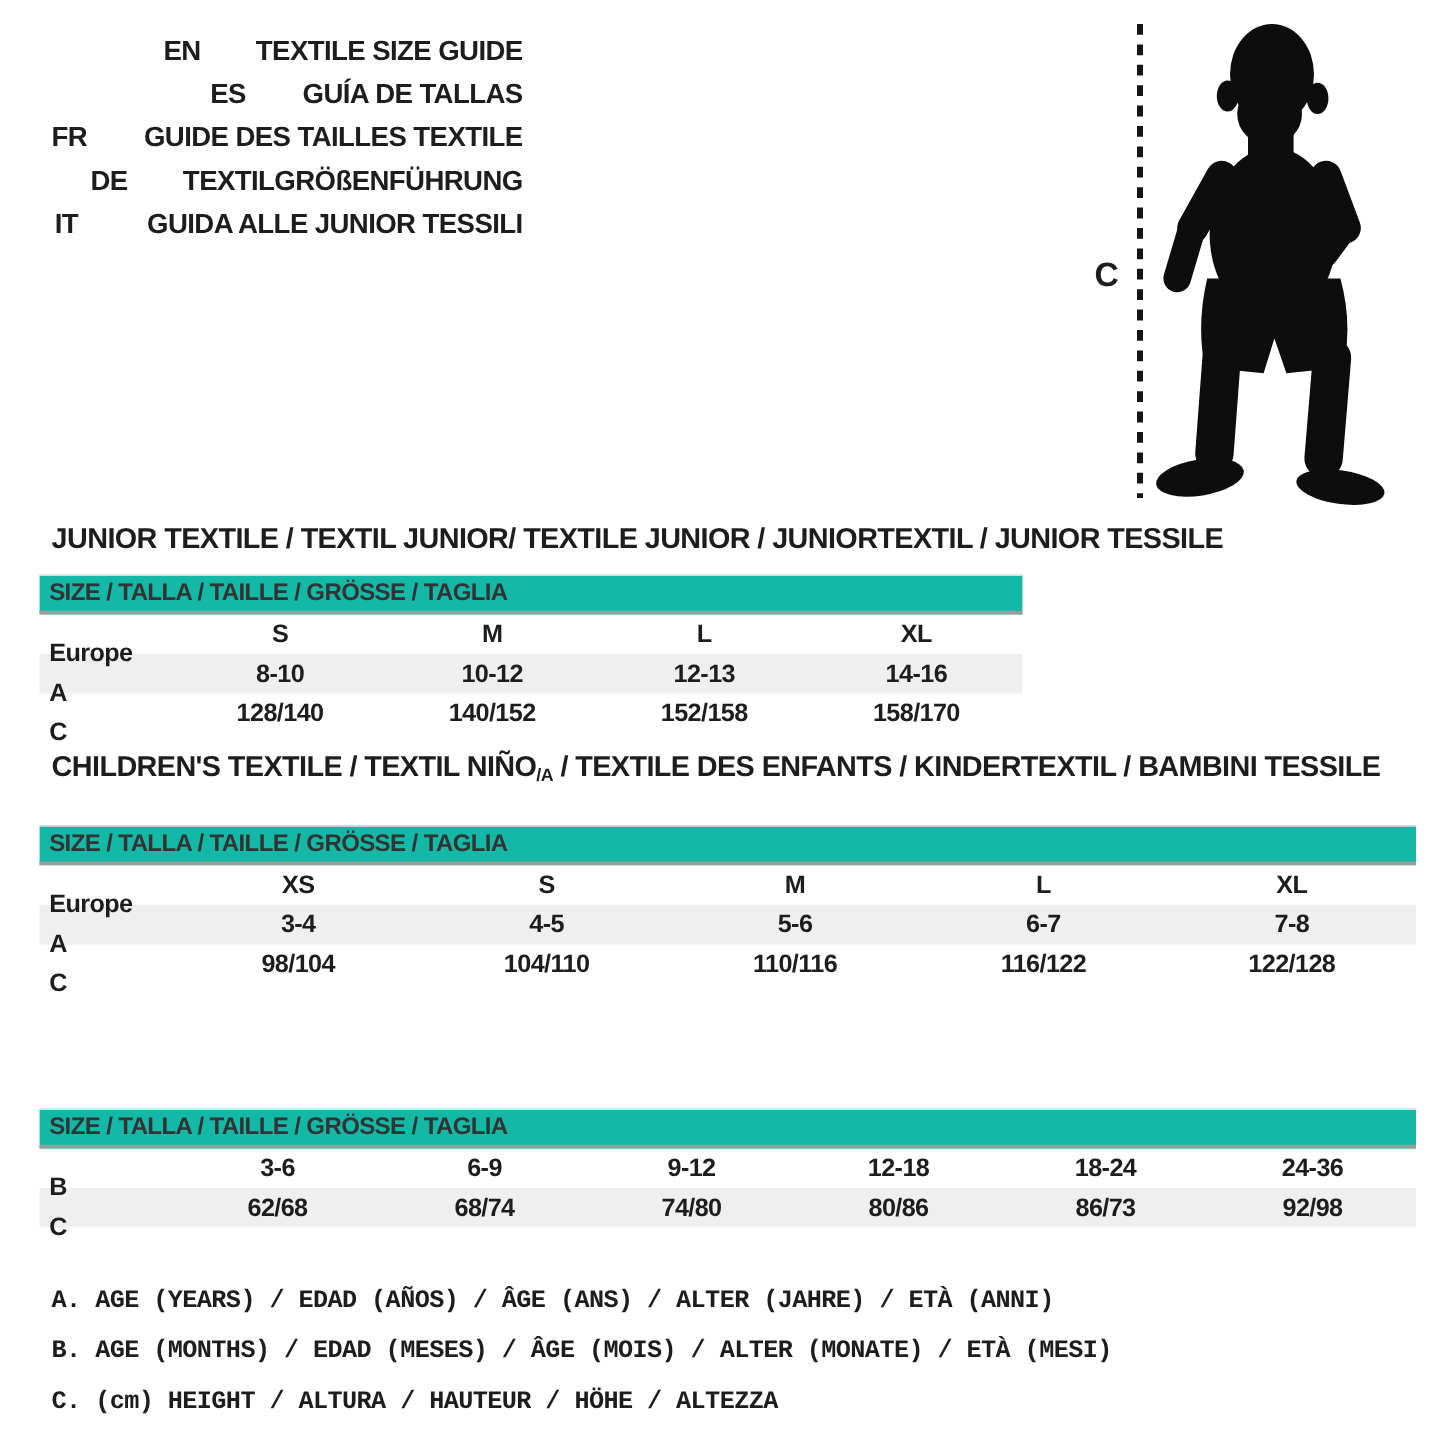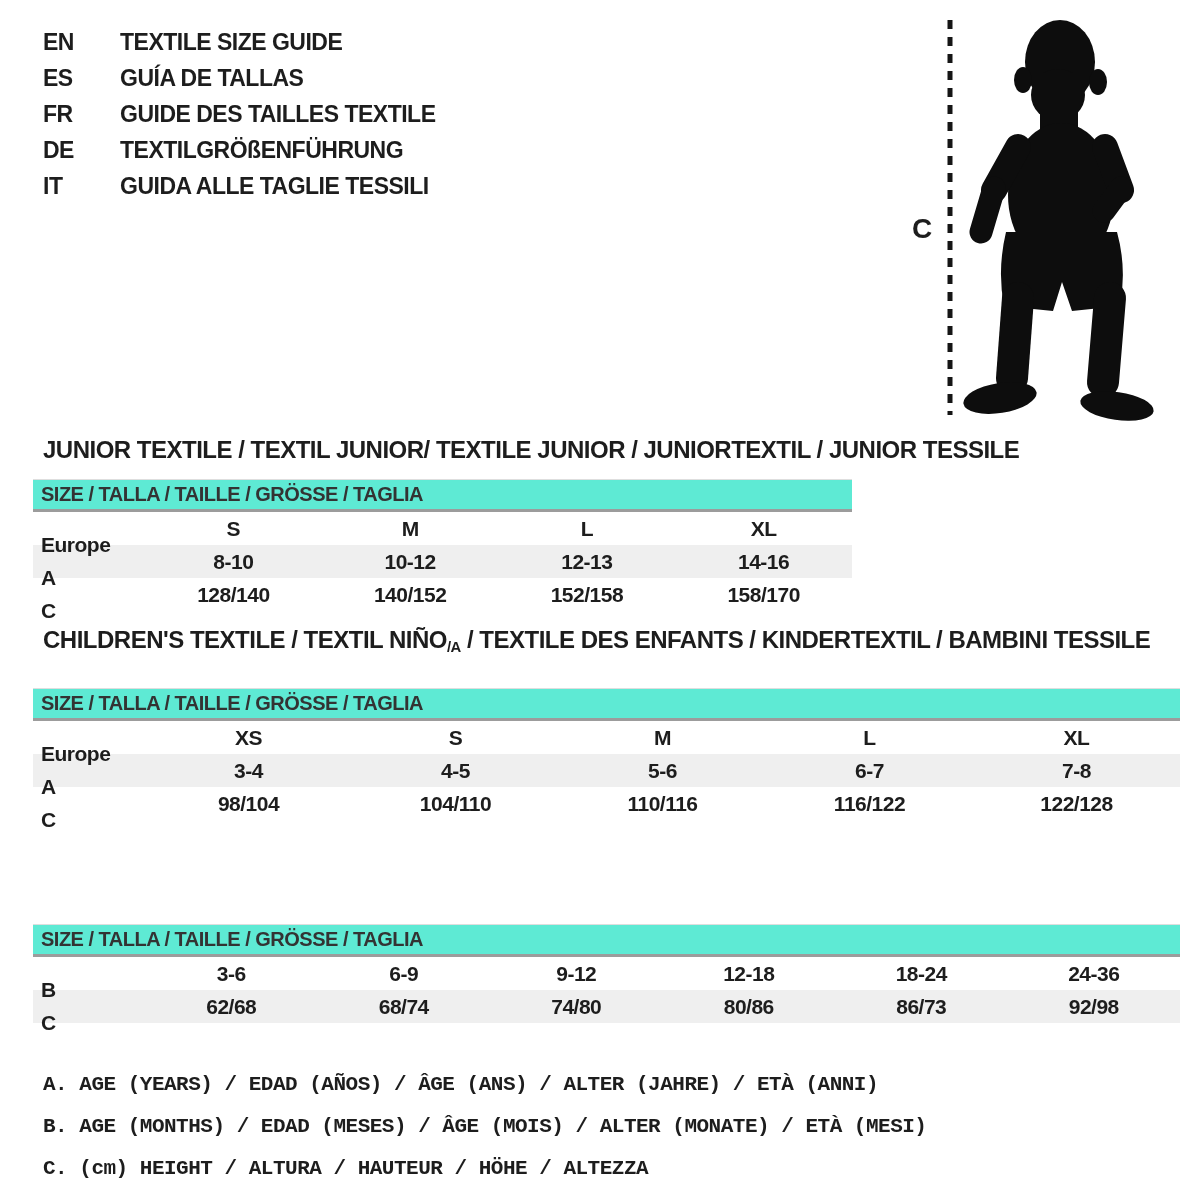--- a/index.html
+++ b/index.html
@@ -8,41 +8,41 @@
     position: relative;
     font-family: "Liberation Sans", sans-serif;
     font-weight: 700;
     color: #1d1d1d;
     letter-spacing: -0.5px;
     overflow: hidden;
   }
 
   
   .lang-list { position: absolute; left: 43px; top: 24px; }
-  .lang-row { display: flex; height: 36px; align-items: center; font-size: 23px; }
+  .lang-row { display: flex; height: 36px; align-items: center; font-size: 23px; justify-content: flex-end; }
   .lang-code { width: 77px; flex: 0 0 77px; }
 
   
   .figure-svg { position: absolute; left: 905px; top: 10px; }
   .c-label { position: absolute; left: 912px; top: 213px; font-size: 28px; }
 
   
   .section-title { position: absolute; left: 43px; font-size: 24px; white-space: nowrap; }
   .title-junior   { top: 436px; }
   .title-children { top: 626px; }
   .title-babies   { top: 845px; line-height: 36px; }
   .sub-a { font-size: 0.62em; vertical-align: -0.25em; }
 
   
   .size-table { position: absolute; left: 33px; }
   .tbl-junior   { top: 479px; width: 819px;  }
   .tbl-children { top: 688px; width: 1147px; }
   .tbl-babies   { top: 924px; width: 1147px; }
   .t-header {
-    height: 33px; background: #5eead4;
+    height: 33px; background: #14b8a6;
     border-top: 1px solid #dedede;
     border-bottom: 3px solid #9c9c9c;
     display: flex; align-items: center;
     padding-left: 8px;
     font-size: 20px; color: #333333;
   }
   .t-row { display: flex; height: 33px; align-items: center; font-size: 21px; }
   .t-row.shaded { background: #efefef; }
   .t-label { flex: 0 0 112px; padding-left: 8px; margin-top: 32px; }
   .t-cell { flex: 1 1 0; text-align: center; }
@@ -66,21 +66,21 @@
   <div class="lang-row">
     <span class="lang-code">FR</span>
     <span class="lang-label">GUIDE DES TAILLES TEXTILE</span>
   </div>
   <div class="lang-row">
     <span class="lang-code">DE</span>
     <span class="lang-label">TEXTILGRÖßENFÜHRUNG</span>
   </div>
   <div class="lang-row">
     <span class="lang-code">IT</span>
-    <span class="lang-label">GUIDA ALLE TAGLIE TESSILI</span>
+    <span class="lang-label">GUIDA ALLE JUNIOR TESSILI</span>
   </div>
 </div>
 
 <svg class="figure-svg" width="280" height="420" viewBox="0 0 280 420" aria-hidden="true">
   <line x1="45" y1="10" x2="45" y2="405" stroke="#151515" stroke-width="5" stroke-dasharray="9 8"></line>
   <g fill="#0d0d0d">
     <ellipse cx="155" cy="52" rx="35" ry="42"></ellipse>
     <ellipse cx="118" cy="70" rx="9" ry="13"></ellipse>
     <ellipse cx="193" cy="72" rx="9" ry="13"></ellipse>
     <ellipse cx="153" cy="85" rx="27" ry="26"></ellipse>

